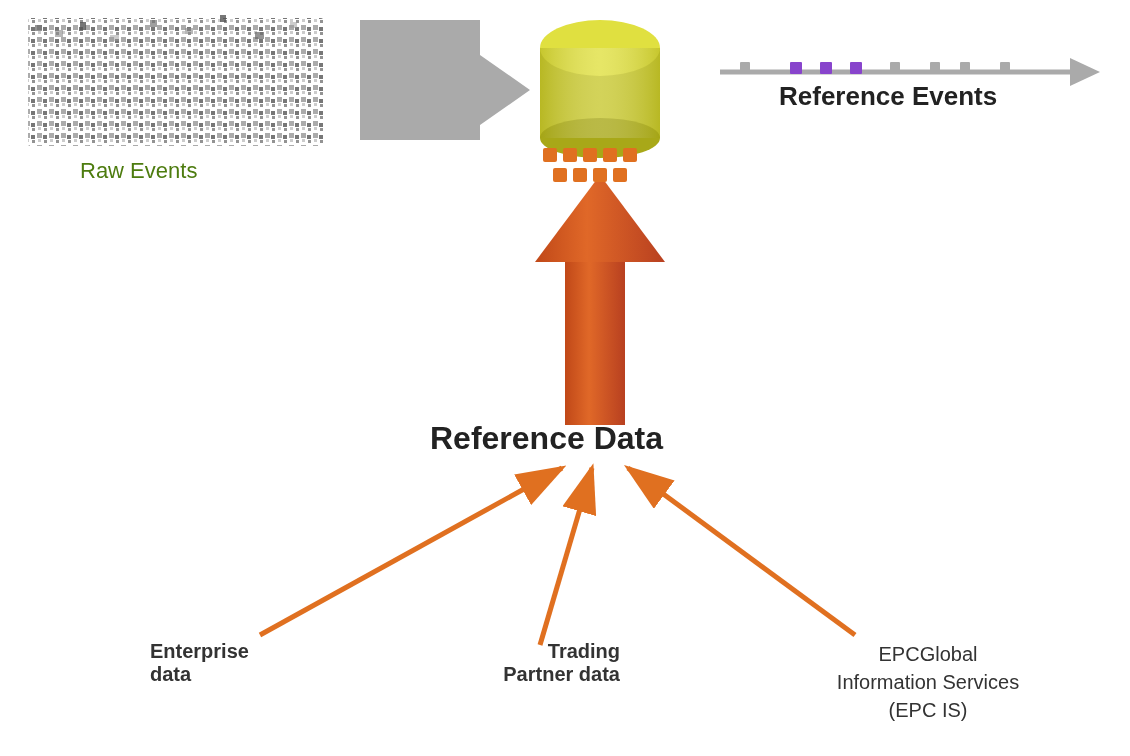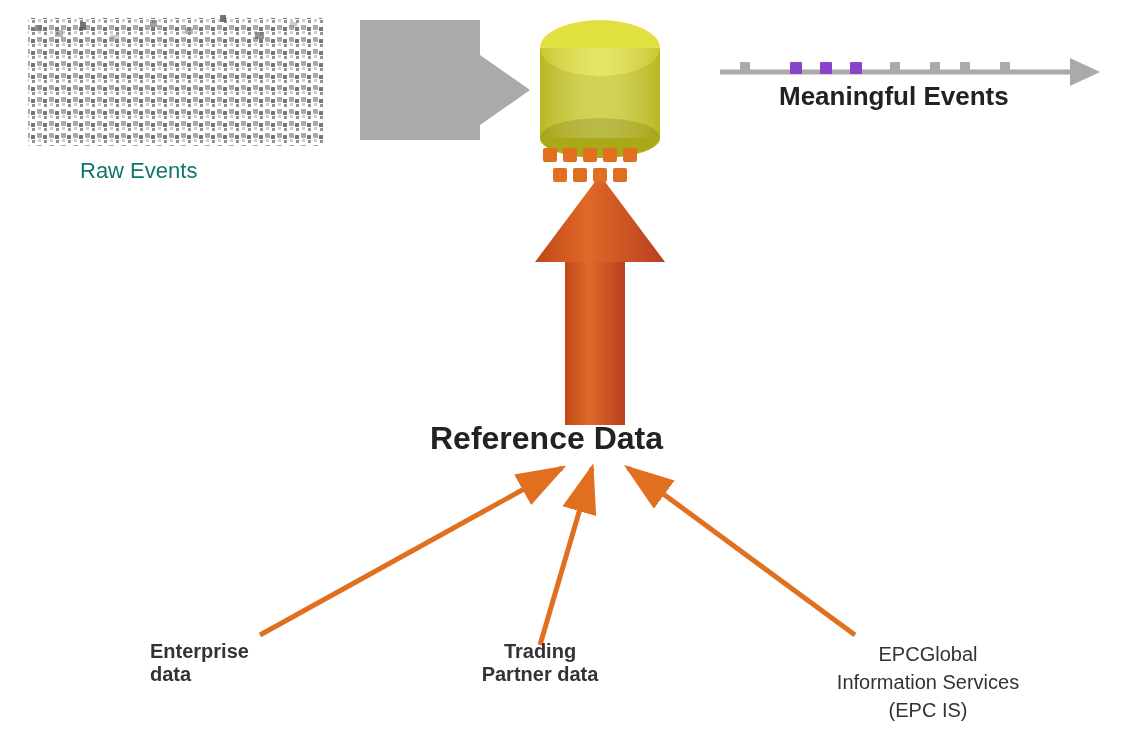--- a/index.html
+++ b/index.html
@@ -28,21 +28,21 @@
       font-weight: bold;
       color: #222;
     }
 
     
     .raw-events-label {
       position: absolute;
       left: 80px;
       top: 158px;
       font-size: 22px;
-      color: #0f766e;
+      color: #4d7c0f;
     }
     .meaningful-events-label {
       position: absolute;
       left: 779px;
       top: 81px;
       font-size: 26px;
       font-weight: bold;
       color: #222;
       width: 245px;
       text-align: left;
@@ -56,21 +56,21 @@
       color: #333;
       width: 160px;
     }
     .trading-partner-label {
       position: absolute;
       left: 460px;
       top: 640px;
       font-size: 20px;
       font-weight: bold;
       color: #333;
-      text-align: center;
+      text-align: right;
       width: 160px;
     }
     .epcglobal-label {
       position: absolute;
       left: 773px;
       top: 640px;
       font-size: 20px;
       font-weight: normal;
       color: #333;
       text-align: center;
@@ -173,21 +173,21 @@
     <rect x="110" y="35" width="9" height="6" fill="#999" opacity="0.5"></rect>
     <rect x="150" y="20" width="7" height="7" fill="#777" opacity="0.7"></rect>
     <rect x="185" y="28" width="8" height="6" fill="#888" opacity="0.6"></rect>
     <rect x="220" y="15" width="6" height="7" fill="#555" opacity="0.8"></rect>
     <rect x="255" y="32" width="9" height="7" fill="#666" opacity="0.7"></rect>
     <rect x="290" y="22" width="7" height="6" fill="#999" opacity="0.5"></rect>
   </svg>
 
   <div class="raw-events-label">Raw Events</div>
 
-  <div class="meaningful-events-label">Meaningful Events</div>
+  <div class="meaningful-events-label">Reference Events</div>
 
   <div class="reference-data-label">Reference Data</div>
 
   <div class="enterprise-label">Enterprise<br>data</div>
 
   <div class="trading-partner-label">Trading<br>Partner data</div>
 
   <div class="epcglobal-label">EPCGlobal<br>Information Services<br>(EPC IS)</div>
 
 </div>

